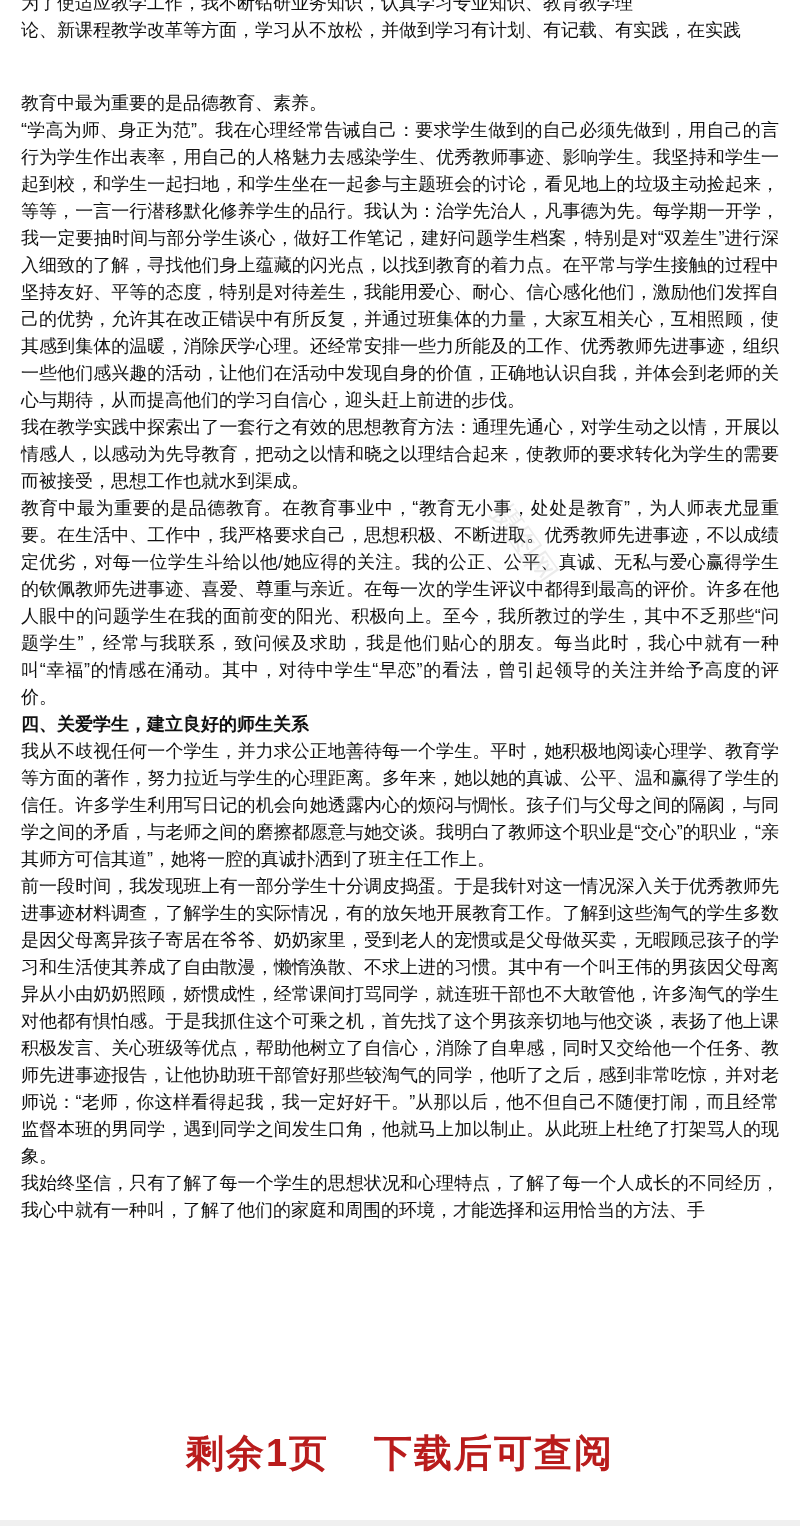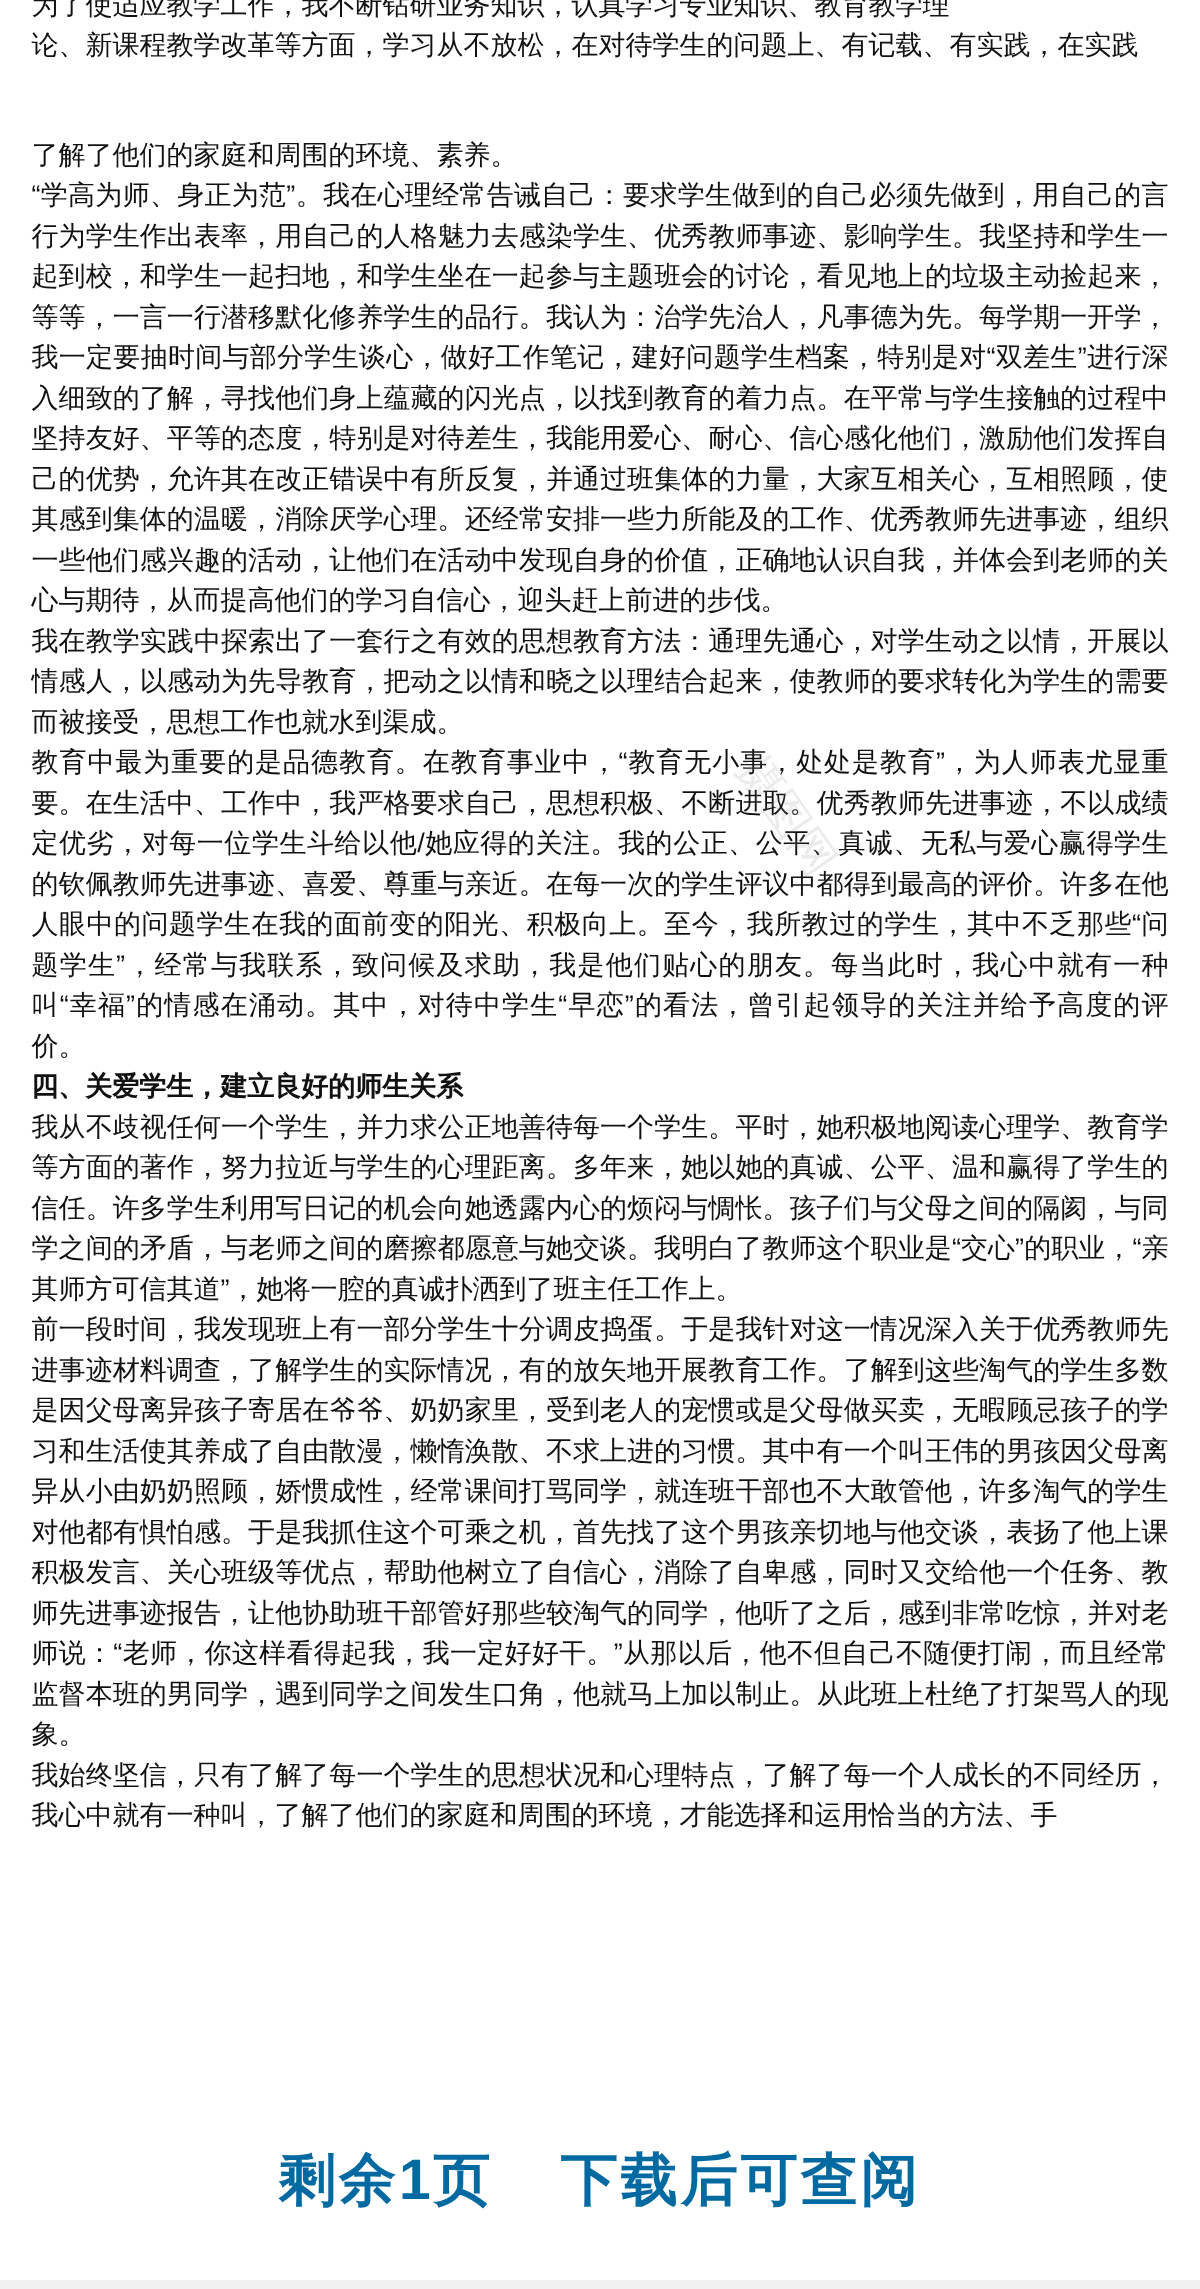--- a/index.html
+++ b/index.html
@@ -47,21 +47,21 @@
     white-space: nowrap;
   }
   .footer-notice {
     position: absolute;
     top: 1428px;
     left: 0;
     width: 100%;
     text-align: center;
     font-size: 38px;
     font-weight: bold;
-    color: #0369a1;
+    color: #b91c1c;
     letter-spacing: 2px;
     white-space: nowrap;
   }
   .footer-notice .download-part {
     margin-left: 45px;
   }
   .page-gap {
     position: absolute;
     bottom: 0;
     left: 0;
@@ -70,23 +70,23 @@
     background: #f0f0f0;
   }
 </style>
 </head>
 <body>
 
 <div class="page">
 
   <div class="doc">
     <p>为了使适应教学工作，我不断钻研业务知识，认真学习专业知识、教育教学理</p>
-    <p>论、新课程教学改革等方面，学习从不放松，在对待学生的问题上、有记载、有实践，在实践</p>
+    <p>论、新课程教学改革等方面，学习从不放松，并做到学习有计划、有记载、有实践，在实践</p>
     <div class="gap-spacer"></div>
-    <p>了解了他们的家庭和周围的环境、素养。</p>
+    <p>教育中最为重要的是品德教育、素养。</p>
     <p>“学高为师、身正为范”。我在心理经常告诫自己：要求学生做到的自己必须先做到，用自己的言行为学生作出表率，用自己的人格魅力去感染学生、优秀教师事迹、影响学生。我坚持和学生一起到校，和学生一起扫地，和学生坐在一起参与主题班会的讨论，看见地上的垃圾主动捡起来，等等，一言一行潜移默化修养学生的品行。我认为：治学先治人，凡事德为先。每学期一开学，我一定要抽时间与部分学生谈心，做好工作笔记，建好问题学生档案，特别是对“双差生”进行深入细致的了解，寻找他们身上蕴藏的闪光点，以找到教育的着力点。在平常与学生接触的过程中坚持友好、平等的态度，特别是对待差生，我能用爱心、耐心、信心感化他们，激励他们发挥自己的优势，允许其在改正错误中有所反复，并通过班集体的力量，大家互相关心，互相照顾，使其感到集体的温暖，消除厌学心理。还经常安排一些力所能及的工作、优秀教师先进事迹，组织一些他们感兴趣的活动，让他们在活动中发现自身的价值，正确地认识自我，并体会到老师的关心与期待，从而提高他们的学习自信心，迎头赶上前进的步伐。</p>
     <p>我在教学实践中探索出了一套行之有效的思想教育方法：通理先通心，对学生动之以情，开展以情感人，以感动为先导教育，把动之以情和晓之以理结合起来，使教师的要求转化为学生的需要而被接受，思想工作也就水到渠成。</p>
     <p>教育中最为重要的是品德教育。在教育事业中，“教育无小事，处处是教育”，为人师表尤显重要。在生活中、工作中，我严格要求自己，思想积极、不断进取。优秀教师先进事迹，不以成绩定优劣，对每一位学生斗给以他/她应得的关注。我的公正、公平、真诚、无私与爱心赢得学生的钦佩教师先进事迹、喜爱、尊重与亲近。在每一次的学生评议中都得到最高的评价。许多在他人眼中的问题学生在我的面前变的阳光、积极向上。至今，我所教过的学生，其中不乏那些“问题学生”，经常与我联系，致问候及求助，我是他们贴心的朋友。每当此时，我心中就有一种叫“幸福”的情感在涌动。其中，对待中学生“早恋”的看法，曾引起领导的关注并给予高度的评价。</p>
     <p class="heading">四、关爱学生，建立良好的师生关系</p>
     <p>我从不歧视任何一个学生，并力求公正地善待每一个学生。平时，她积极地阅读心理学、教育学等方面的著作，努力拉近与学生的心理距离。多年来，她以她的真诚、公平、温和赢得了学生的信任。许多学生利用写日记的机会向她透露内心的烦闷与惆怅。孩子们与父母之间的隔阂，与同学之间的矛盾，与老师之间的磨擦都愿意与她交谈。我明白了教师这个职业是“交心”的职业，“亲其师方可信其道”，她将一腔的真诚扑洒到了班主任工作上。</p>
     <p>前一段时间，我发现班上有一部分学生十分调皮捣蛋。于是我针对这一情况深入关于优秀教师先进事迹材料调查，了解学生的实际情况，有的放矢地开展教育工作。了解到这些淘气的学生多数是因父母离异孩子寄居在爷爷、奶奶家里，受到老人的宠惯或是父母做买卖，无暇顾忌孩子的学习和生活使其养成了自由散漫，懒惰涣散、不求上进的习惯。其中有一个叫王伟的男孩因父母离异从小由奶奶照顾，娇惯成性，经常课间打骂同学，就连班干部也不大敢管他，许多淘气的学生对他都有惧怕感。于是我抓住这个可乘之机，首先找了这个男孩亲切地与他交谈，表扬了他上课积极发言、关心班级等优点，帮助他树立了自信心，消除了自卑感，同时又交给他一个任务、教师先进事迹报告，让他协助班干部管好那些较淘气的同学，他听了之后，感到非常吃惊，并对老师说：“老师，你这样看得起我，我一定好好干。”从那以后，他不但自己不随便打闹，而且经常监督本班的男同学，遇到同学之间发生口角，他就马上加以制止。从此班上杜绝了打架骂人的现象。</p>
     <p>我始终坚信，只有了解了每一个学生的思想状况和心理特点，了解了每一个人成长的不同经历，我心中就有一种叫，了解了他们的家庭和周围的环境，才能选择和运用恰当的方法、手</p>
   </div>
 
   <div class="watermark">摄图网</div>

